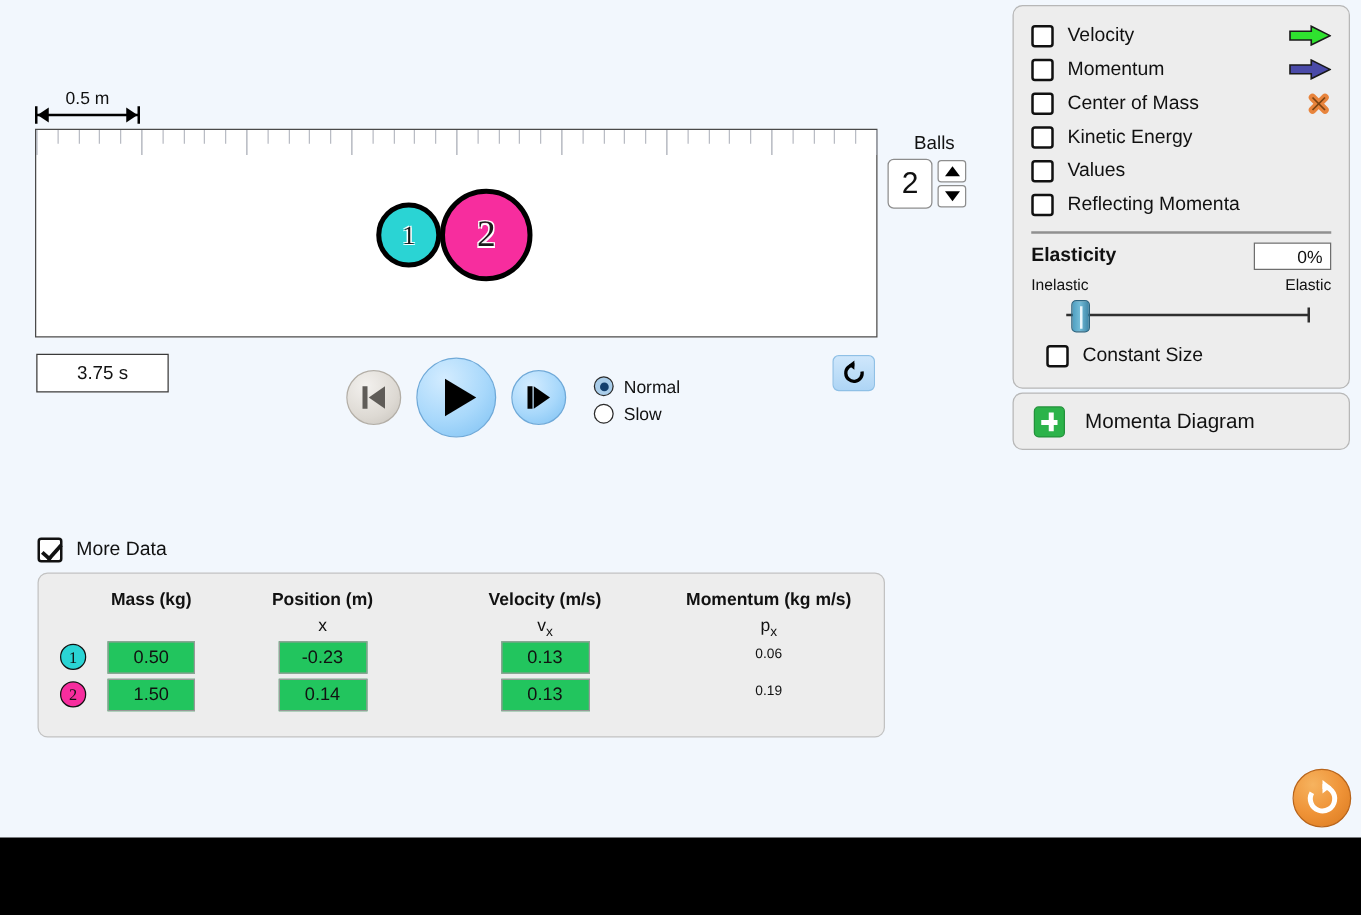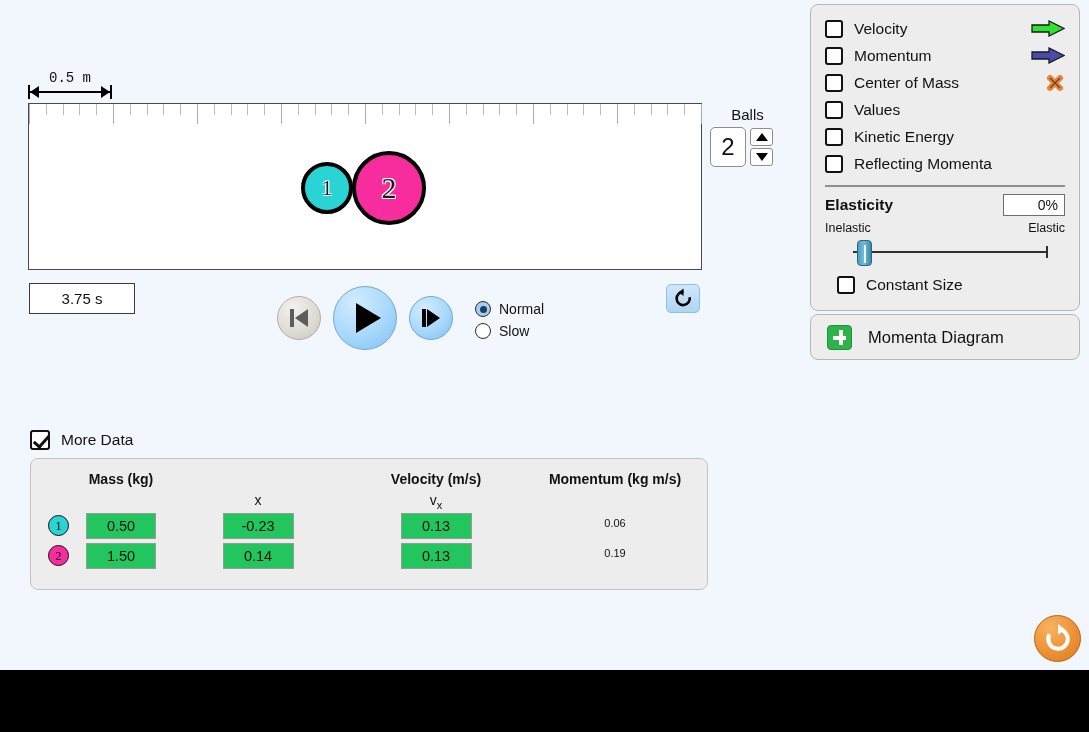--- a/index.html
+++ b/index.html
@@ -28,21 +28,21 @@
     display: flex; align-items: center; justify-content: center;
     font-family: "Liberation Serif", serif;
     color: #1b1b1b;
   }
   .ball .num { text-shadow: -1px -1px 0 #fff, 1px -1px 0 #fff, -1px 1px 0 #fff, 1px 1px 0 #fff; }
 
   
   #scale-bar { position: absolute; left: 28px; top: 72px; width: 84px; height: 30px; }
   #scale-label {
     position: absolute; left: 0; top: -2px; width: 84px; text-align: center;
-    font-size: 14px; color: #111; font-family: Liberation Mono, monospace;
+    font-size: 14px; color: #111;
   }
   #scale-line {
     position: absolute; left: 0; top: 19px; width: 84px; height: 2px; background: #000;
   }
   .scale-cap { position: absolute; top: 13px; width: 2px; height: 14px; background: #000; }
   .scale-arrow {
     position: absolute; top: 14px; width: 0; height: 0;
     border-top: 6px solid transparent; border-bottom: 6px solid transparent;
   }
 
@@ -366,25 +366,25 @@
               </g>
               <g stroke="#7a4312" stroke-width="1.4" fill="none">
                 <line x1="5" y1="5" x2="15" y2="15"></line>
                 <line x1="15" y1="5" x2="5" y2="15"></line>
               </g>
             </svg>
           </span>
         </div>
         <div class="cb-row">
           <span class="checkbox"></span>
+          <span class="cb-label">Kinetic Energy</span>
+        </div>
+        <div class="cb-row">
+          <span class="checkbox"></span>
           <span class="cb-label">Values</span>
-        </div>
-        <div class="cb-row">
-          <span class="checkbox"></span>
-          <span class="cb-label">Kinetic Energy</span>
         </div>
         <div class="cb-row">
           <span class="checkbox"></span>
           <span class="cb-label">Reflecting Momenta</span>
         </div>
       </div>
 
     <div id="panel-divider"></div>
 
     <div id="elasticity-row">
@@ -412,24 +412,26 @@
     <span id="momenta-title">Momenta Diagram</span>
   </div>
 
   <div id="more-data-row">
     <span id="more-data-cb"></span>
     <span id="more-data-label">More Data</span>
   </div>
 
   <div id="data-table">
       <div class="th" style="left: -20px; top: 12px; width: 220px;">Mass (kg)</div>
+      <div class="th" style="left: 117px; top: 12px; width: 220px;">Position (m)</div>
       <div class="sub" style="left: 117px; top: 33px; width: 220px;">x</div>
       <div class="th" style="left: 295px; top: 12px; width: 220px;">Velocity (m/s)</div>
       <div class="sub" style="left: 295px; top: 33px; width: 220px;">v<sub style="font-size:11px">x</sub></div>
       <div class="th" style="left: 474px; top: 12px; width: 220px;">Momentum (kg m/s)</div>
+      <div class="sub" style="left: 474px; top: 33px; width: 220px;">p<sub style="font-size:11px">x</sub></div>
       <div class="row-badge" style="left: 17px; top: 56px; background: rgb(42, 212, 212);">1</div>
       <div class="cellbox" style="width: 70px; left: 55px; top: 54px;">0.50</div>
       <div class="cellbox" style="width: 71px; left: 191.5px; top: 54px;">-0.23</div>
       <div class="cellbox" style="width: 71px; left: 369.5px; top: 54px;">0.13</div>
       <div class="readonly" style="left: 524px; top: 58px; width: 120px;">0.06</div>
       <div class="row-badge" style="left: 17px; top: 86px; background: rgb(247, 45, 158);">2</div>
       <div class="cellbox" style="width: 70px; left: 55px; top: 84px;">1.50</div>
       <div class="cellbox" style="width: 71px; left: 191.5px; top: 84px;">0.14</div>
       <div class="cellbox" style="width: 71px; left: 369.5px; top: 84px;">0.13</div>
       <div class="readonly" style="left: 524px; top: 88px; width: 120px;">0.19</div>

